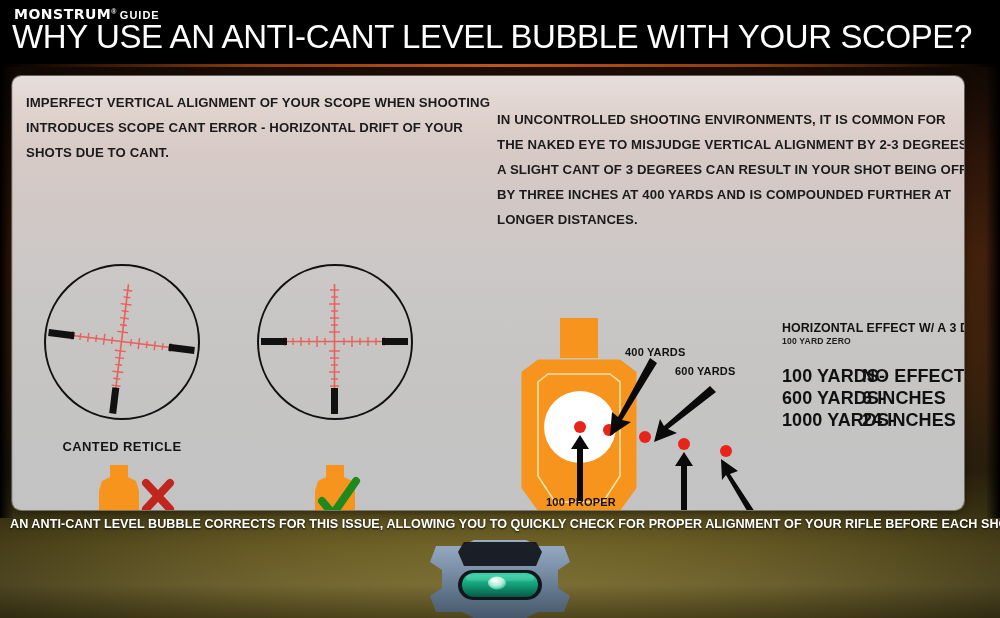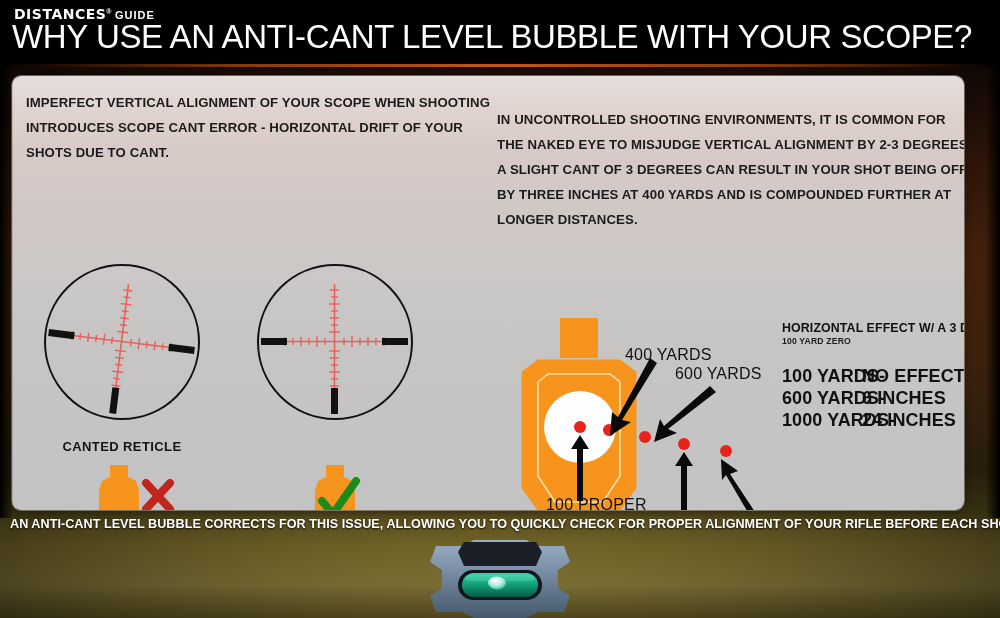--- a/index.html
+++ b/index.html
@@ -147,22 +147,22 @@
   
   .mini-wrap { position: absolute; }
   #mini-left  { left: 72px;  top: 385px; }
   #mini-right { left: 288px; top: 385px; }
 
   
   #big-target { position: absolute; left: 490px; top: 240px; }
 
   .range-label {
     position: absolute;
-    font-size: 16px;
-    font-weight: normal;
+    font-size: 11px;
+    font-weight: bold;
     color: #111;
     letter-spacing: 0.2px;
     white-space: nowrap;
     font-family: "Liberation Sans Narrow", "Liberation Sans", sans-serif;
   }
 
   
   .table-block { position: absolute; left: 770px; top: 245px; width: 215px; }
   .tbl-title {
     font-size: 12.4px;
@@ -231,21 +231,21 @@
 
 <div id="poster">
 
   <div class="bg-photo2"></div>
   <div class="bg-vignette"></div>
   <div class="edge-dark-l"></div>
   <div class="edge-dark-r"></div>
 
   <div class="header">
     <div class="brand">
-      <span class="mark">DISTANCES</span><span class="reg">®</span><span class="guide">GUIDE</span>
+      <span class="mark">MONSTRUM</span><span class="reg">®</span><span class="guide">GUIDE</span>
     </div>
     <div class="headline">WHY USE AN ANTI-CANT LEVEL BUBBLE WITH YOUR SCOPE?</div>
   </div>
   <div class="header-rule"></div>
 
   <div class="panel">
 
     <div class="para para-left">IMPERFECT VERTICAL ALIGNMENT OF YOUR SCOPE WHEN SHOOTING INTRODUCES SCOPE CANT ERROR - HORIZONTAL DRIFT OF YOUR SHOTS DUE TO CANT.</div>
     <div class="para para-right">IN UNCONTROLLED SHOOTING ENVIRONMENTS, IT IS COMMON FOR THE NAKED EYE TO MISJUDGE VERTICAL ALIGNMENT BY 2-3 DEGREES. A SLIGHT CANT OF 3 DEGREES CAN RESULT IN YOUR SHOT BEING OFF BY THREE INCHES AT 400 YARDS AND IS COMPOUNDED FURTHER AT LONGER DISTANCES.</div>
 

